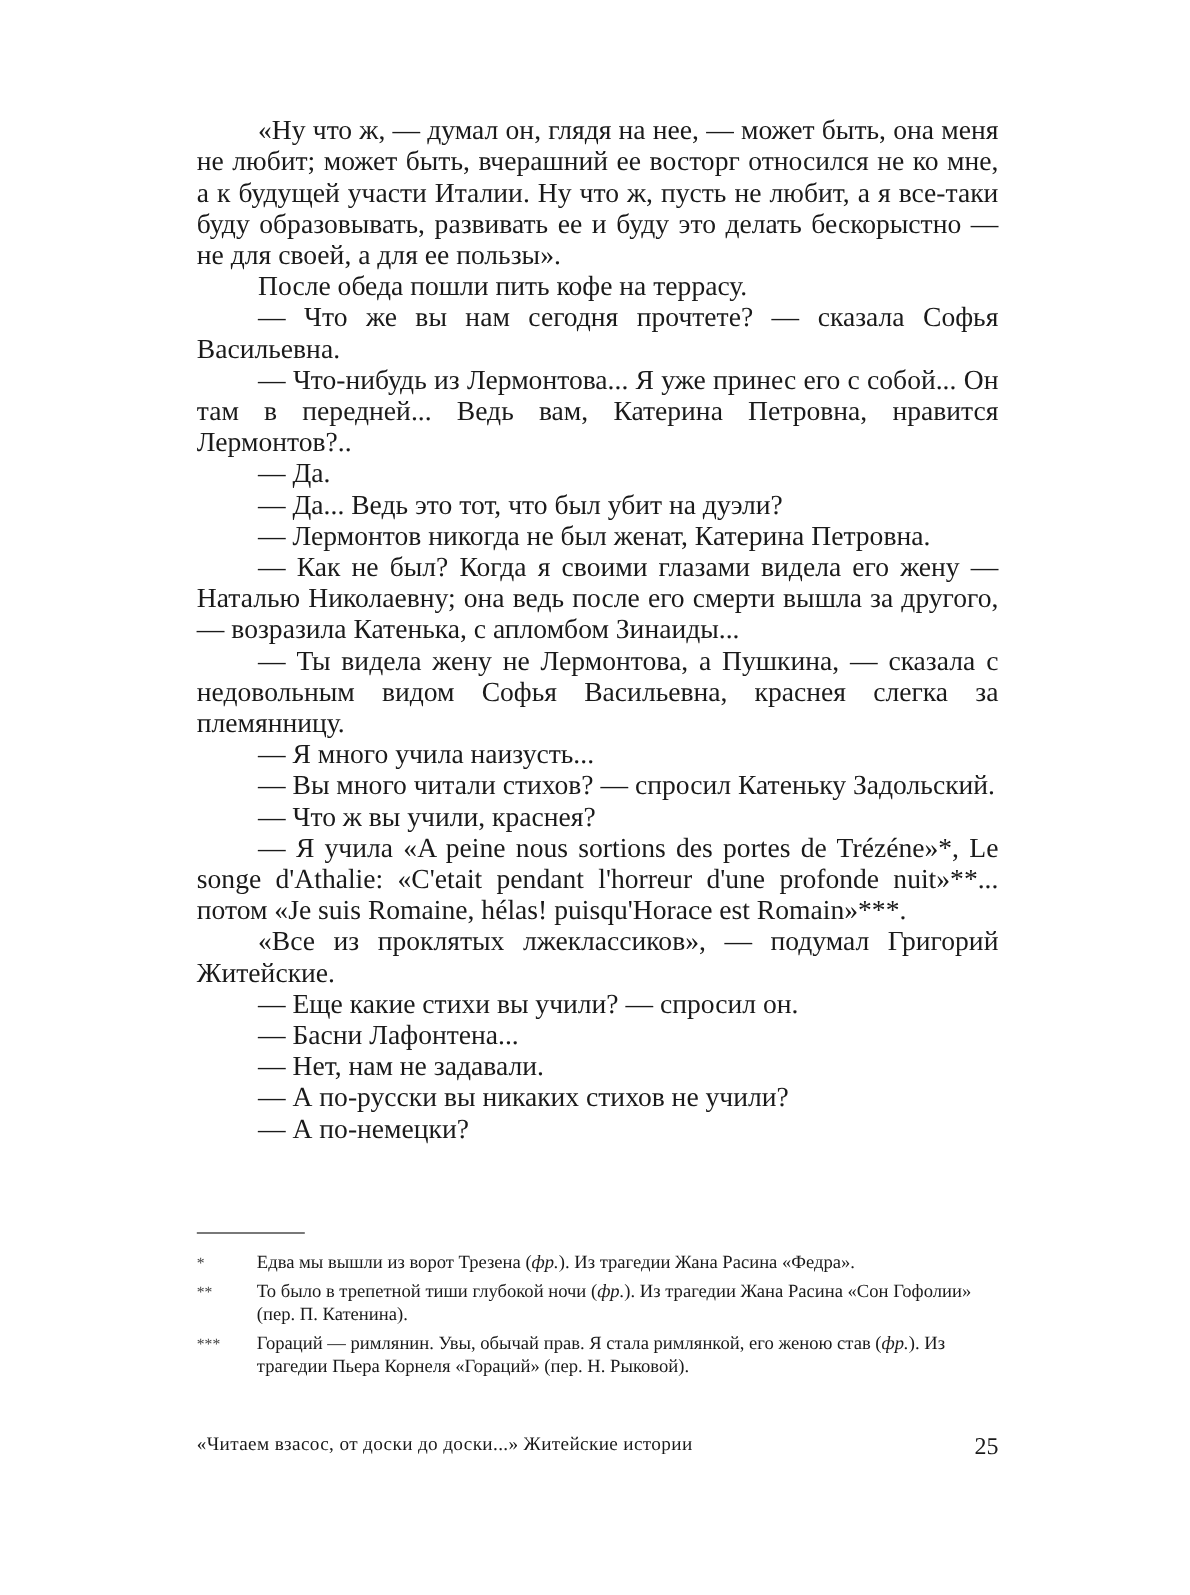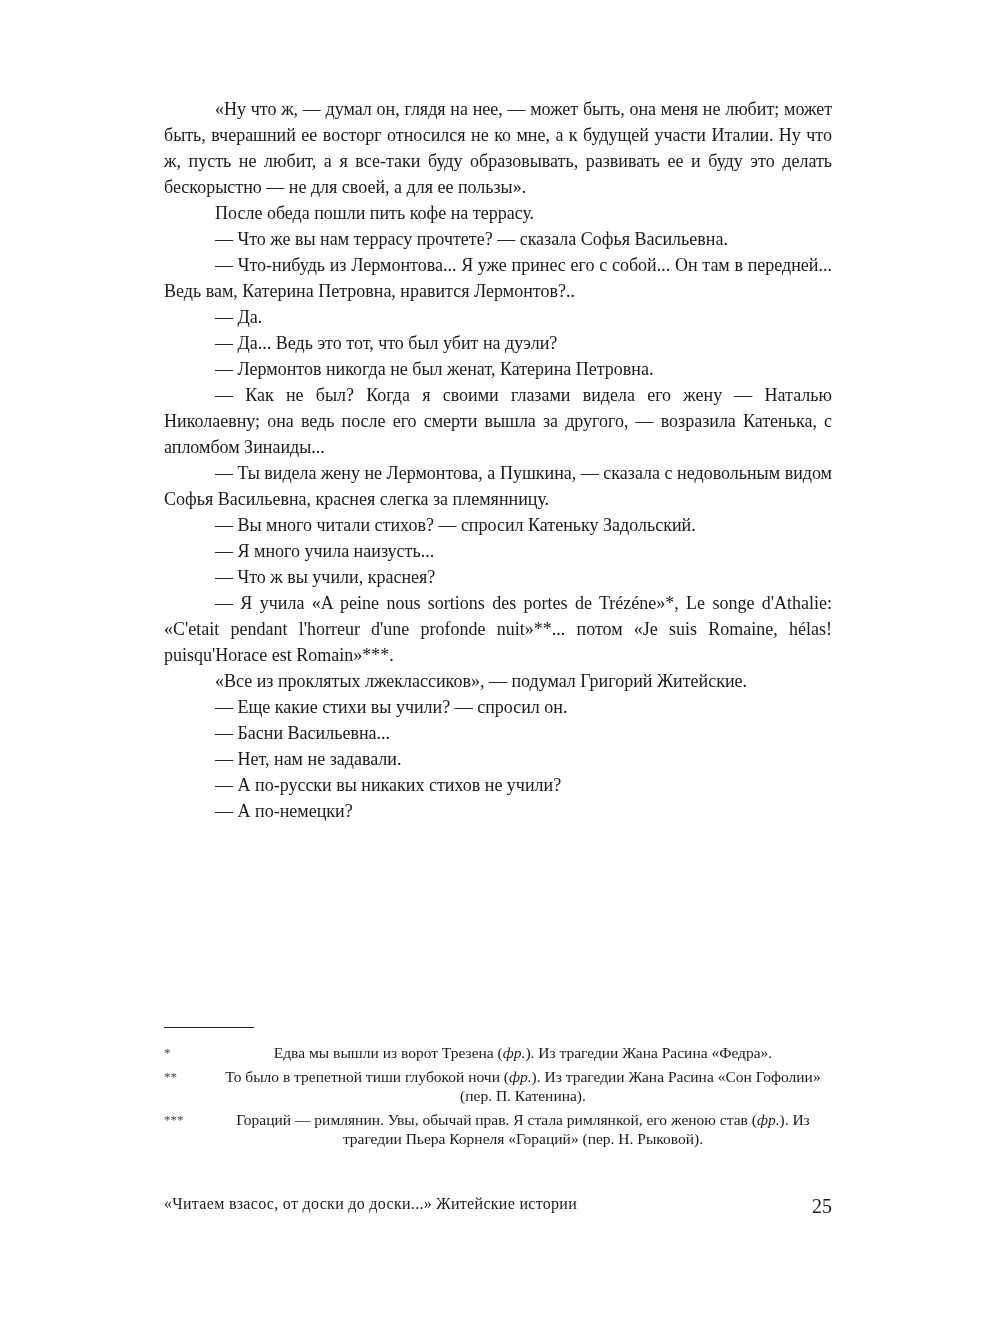--- a/index.html
+++ b/index.html
@@ -1,50 +1,50 @@
 <!DOCTYPE html>
 <html><head>
 <meta charset="utf-8">
 <style>
   html, body { margin: 0; padding: 0; background: #ffffff; }
   body { width: 992px; height: 1329px; position: relative; overflow: hidden; }
   .page { position: absolute; left: 164px; top: 96px; width: 668px; color: #1a1a1a; }
-  .body-text { font-family: "Liberation Serif", "DejaVu Serif", serif; font-size: 18px; line-height: 26px; text-align: justify; }
+  .body-text { font-family: "Liberation Serif", "DejaVu Serif", serif; font-size: 23px; line-height: 26px; text-align: justify; }
   .body-text p { margin: 0; text-indent: 51px; }
   .rule { position: absolute; left: 164px; top: 1027px; width: 90px; height: 0; border-top: 1px solid #222; }
   .footnotes { position: absolute; left: 164px; top: 1043px; width: 668px; font-family: "Liberation Serif", "DejaVu Serif", serif; font-size: 15.5px; line-height: 19px; color: #1a1a1a; }
   .fn { display: flex; margin-bottom: 5px; }
   .fn .mark { width: 50px; flex: 0 0 50px; color: #444; font-size: 13px; }
-  .fn .text { flex: 1; text-align: center; }
+  .fn .text { flex: 1; }
   .fn .text i { font-style: italic; }
   .footer { position: absolute; left: 164px; top: 1195px; width: 668px; font-family: "Liberation Serif", "DejaVu Serif", serif; color: #1a1a1a; }
   .running-title { font-size: 16px; letter-spacing: 0.3px; text-align: center; }
   .page-number { position: absolute; right: 0; top: 0; font-size: 20px; }
 </style>
 </head>
 <body>
 
 <div class="page">
   <div class="body-text">
     <p>«Ну что ж, — думал он, глядя на нее, — может быть, она меня не любит; может быть, вчерашний ее восторг относился не ко мне, а к будущей участи Италии. Ну что ж, пусть не любит, а я все-таки буду образовывать, развивать ее и буду это делать бескорыстно — не для своей, а для ее пользы».</p>
     <p>После обеда пошли пить кофе на террасу.</p>
-    <p>— Что же вы нам террасу прочтете? — сказала Софья Васильевна.</p>
+    <p>— Что же вы нам сегодня прочтете? — сказала Софья Васильевна.</p>
     <p>— Что-нибудь из Лермонтова... Я уже принес его с собой... Он там в передней... Ведь вам, Катерина Петровна, нравится Лермонтов?..</p>
     <p>— Да.</p>
     <p>— Да... Ведь это тот, что был убит на дуэли?</p>
     <p>— Лермонтов никогда не был женат, Катерина Петровна.</p>
     <p>— Как не был? Когда я своими глазами видела его жену — Наталью Николаевну; она ведь после его смерти вышла за другого, — возразила Катенька, с апломбом Зинаиды...</p>
     <p>— Ты видела жену не Лермонтова, а Пушкина, — сказала с недовольным видом Софья Васильевна, краснея слегка за племянницу.</p>
+    <p>— Я много учила наизусть...</p>
     <p>— Вы много читали стихов? — спросил Катеньку Задольский.</p>
-    <p>— Я много учила наизусть...</p>
     <p>— Что ж вы учили, краснея?</p>
     <p>— Я учила «A peine nous sortions des portes de Trézéne»*, Le songe d'Athalie: «C'etait pendant l'horreur d'une profonde nuit»**... потом «Je suis Romaine, hélas! puisqu'Horace est Romain»***.</p>
     <p>«Все из проклятых лжеклассиков», — подумал Григорий Житейские.</p>
     <p>— Еще какие стихи вы учили? — спросил он.</p>
-    <p>— Басни Васильевна...</p>
+    <p>— Басни Лафонтена...</p>
     <p>— Нет, нам не задавали.</p>
     <p>— А по-русски вы никаких стихов не учили?</p>
     <p>— А по-немецки?</p>
   </div>
 </div>
 
 <div class="rule"></div>
 
 <div class="footnotes">
   <div class="fn">

